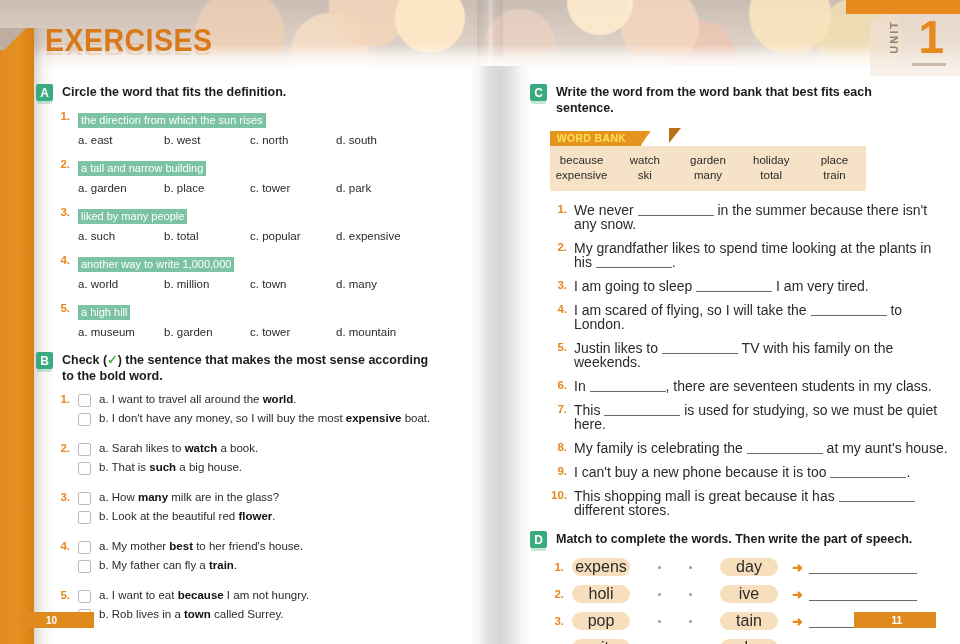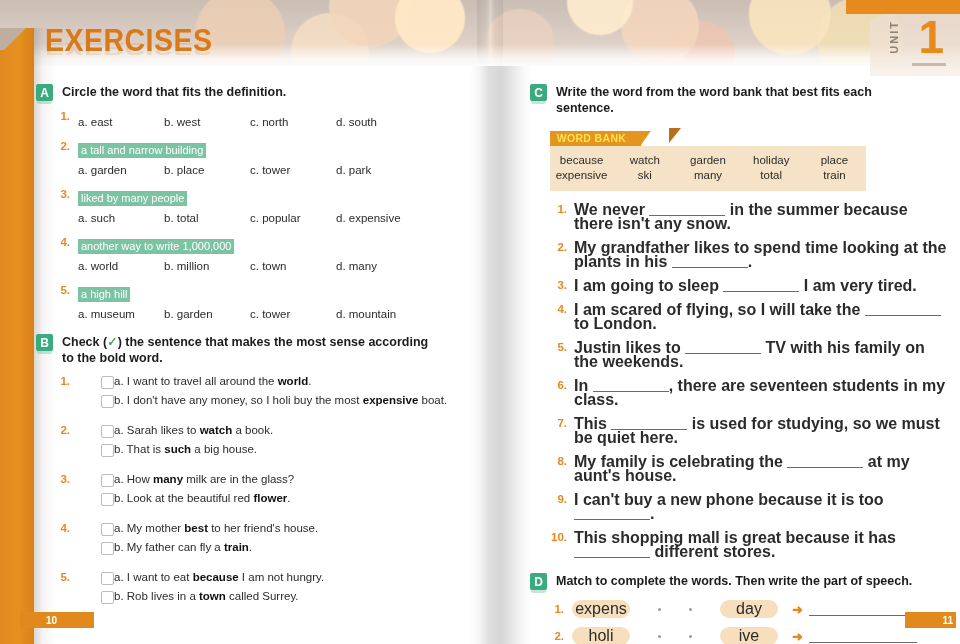--- a/index.html
+++ b/index.html
@@ -73,21 +73,21 @@
   
   .gutter{position:absolute;left:470px;top:66px;width:62px;height:578px;
     background:linear-gradient(90deg, rgba(255,255,255,1) 0%, rgba(244,244,244,1) 16%,
       rgba(222,222,222,1) 30%, rgba(214,214,214,1) 50%, rgba(228,228,228,1) 66%,
       rgba(248,248,248,1) 86%, rgba(255,255,255,1) 100%);}
 
   
   .pg{position:absolute;bottom:16px;height:16px;background:#e08a1d;color:#fff;
     font-size:10px;font-weight:bold;display:flex;align-items:center;}
   .pg-left{left:20px;width:48px;padding-left:26px;}
-  .pg-right{right:4px;width:48px;justify-content:flex-end;padding-right:3px;}
+  .pg-right{right:24px;width:48px;justify-content:flex-end;padding-right:34px;}
 
   
   .col{position:absolute;top:84px;}
   .col-left{left:36px;width:420px;}
   .col-right{left:530px;width:418px;}
 
   
   .sec{position:relative;}
   .sec-head{display:flex;align-items:flex-start;gap:9px;}
   .badge{position:relative;width:17px;height:17px;flex:0 0 17px;background:#3aab7e;border-radius:2px;
@@ -110,40 +110,40 @@
     padding:1px 3px 1px 3px;}
   .a-opts{display:flex;margin-top:6px;}
   .a-opt{font-size:11.5px;color:#2b2b2b;width:86px;}
 
   
   .b-wrap{margin-top:14px;}
   .b-list{margin-top:8px;padding-left:20px;}
   .b-item{display:flex;margin-bottom:11px;}
   .b-item .qnum{width:14px;margin-right:8px;padding-top:1px;}
   .b-lines{flex:1;}
-  .b-line{display:flex;align-items:flex-start;margin-bottom:4px;margin-left:23px;}
+  .b-line{display:flex;align-items:flex-start;gap:8px;margin-bottom:4px;}
   .chk{width:11px;height:11px;flex:0 0 11px;border:1px solid #bcbcbc;border-radius:2px;background:#fff;margin-top:2px;}
   .b-text{font-size:11.5px;color:#2b2b2b;line-height:14px;}
   .b-text b{font-weight:bold;color:#111;}
 
   
   .wb{position:relative;margin-top:12px;margin-left:20px;width:316px;}
   .wb-tab{position:relative;display:inline-block;height:15px;background:#e4951f;
     padding:0 16px 0 7px;color:#ffe14f;font-size:11px;font-weight:bold;line-height:15px;
     letter-spacing:.4px;transform:scaleX(.95);transform-origin:left center;}
   .wb-tab::after{content:"";position:absolute;right:-10px;top:0;border-left:11px solid #e4951f;
     border-bottom:15px solid transparent;}
   .wb-tab-fold{position:absolute;left:119px;top:0;width:12px;height:15px;background:#b9701a;
     clip-path:polygon(0 0,100% 0,0 100%);}
   .wb-box{background:#f6e2c6;padding:7px 0 8px 0;display:flex;}
   .wb-col{flex:1;text-align:center;font-size:11.5px;color:#2b2b2b;line-height:15px;}
   .c-list{margin-top:12px;padding-left:20px;}
   .c-item{display:flex;margin-bottom:10px;}
   .c-item .qnum{width:17px;margin-right:7px;}
-  .c-text{font-size:16px;color:#2b2b2b;line-height:14px;flex:1;font-weight:bold;}
+  .c-text{font-size:14px;color:#2b2b2b;line-height:14px;flex:1;}
   .blank{display:inline-block;border-bottom:1px solid #6a6a6a;width:76px;height:11px;vertical-align:-1px;}
 
   
   .d-wrap{margin-top:14px;}
   .d-list{margin-top:10px;padding-left:20px;}
   .d-row{display:flex;align-items:center;margin-bottom:9px;}
   .d-row .qnum{width:14px;margin-right:8px;}
   .pill{background:#f7dfbd;border-radius:9px;width:58px;height:18px;display:flex;
     align-items:center;justify-content:center;font-size:16px;color:#2b2b2b;}
   .dot{width:3px;height:3px;border-radius:50%;background:#9a9a9a;}
@@ -181,21 +181,21 @@
   <div class="col col-left">
 
     <div class="sec">
       <div class="sec-head">
         <div class="badge">A</div>
         <div class="sec-title">Circle the word that fits the definition.</div>
       </div>
       <div class="a-list" id="a-list">
           <div class="a-item">
             <div class="qnum">1.</div>
-            <div class="a-body"><div class="a-opts">
+            <div class="a-body"><div class="a-def">the direction from which the sun rises</div><div class="a-opts">
                 <div class="a-opt">a. east</div>
                 <div class="a-opt">b. west</div>
                 <div class="a-opt">c. north</div>
                 <div class="a-opt">d. south</div>
               </div></div>
           </div>
           <div class="a-item">
             <div class="qnum">2.</div>
             <div class="a-body"><div class="a-def">a tall and narrow building</div><div class="a-opts">
                 <div class="a-opt">a. garden</div>
@@ -244,21 +244,21 @@
       <div class="b-list" id="b-list">
           <div class="b-item">
             <div class="qnum">1.</div>
             <div class="b-lines">
               <div class="b-line">
                 <div class="chk"></div>
                 <div class="b-text"><span>a. I want to travel all around the </span><b>world</b><span>.</span></div>
               </div>
               <div class="b-line">
                 <div class="chk"></div>
-                <div class="b-text"><span>b. I don't have any money, so I holi buy the most </span><b>expensive</b><span> boat.</span></div>
+                <div class="b-text"><span>b. I don't have any money, so I will buy the most </span><b>expensive</b><span> boat.</span></div>
               </div>
             </div>
           </div>
           <div class="b-item">
             <div class="qnum">2.</div>
             <div class="b-lines">
               <div class="b-line">
                 <div class="chk"></div>
                 <div class="b-text"><span>a. Sarah likes to </span><b>watch</b><span> a book.</span></div>
               </div>

